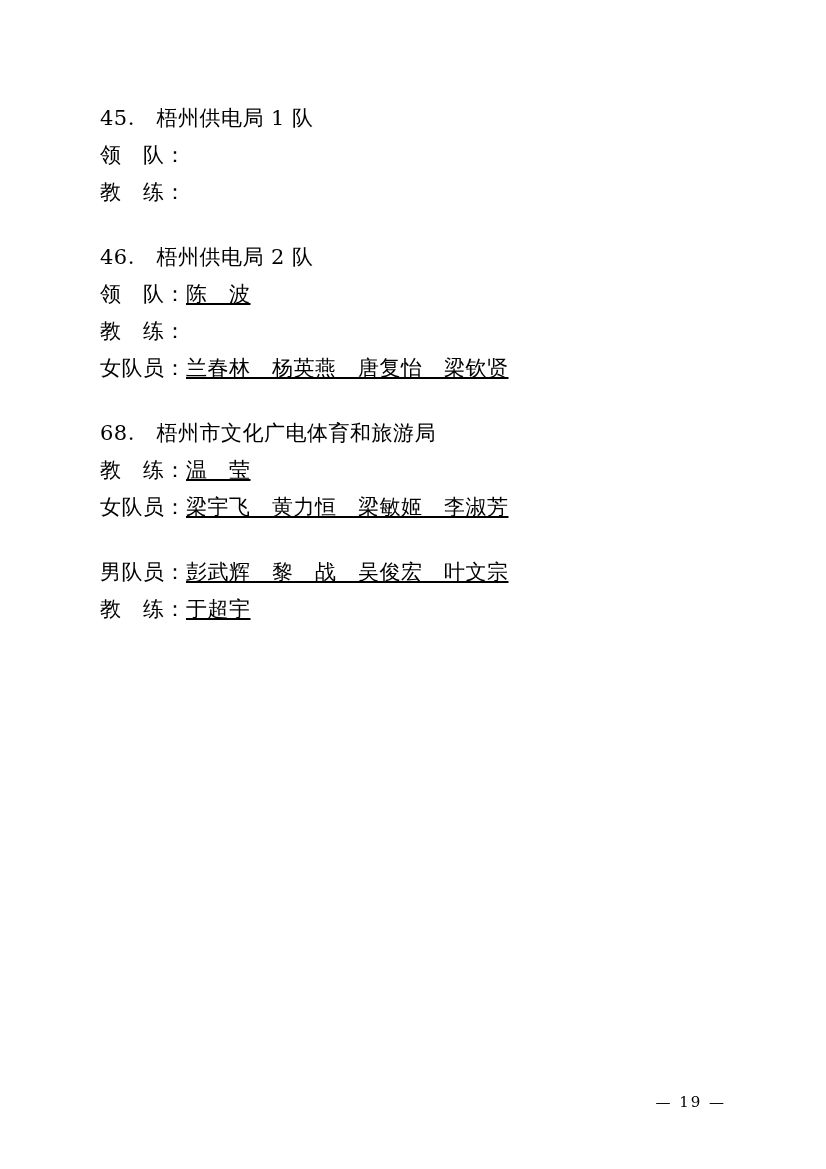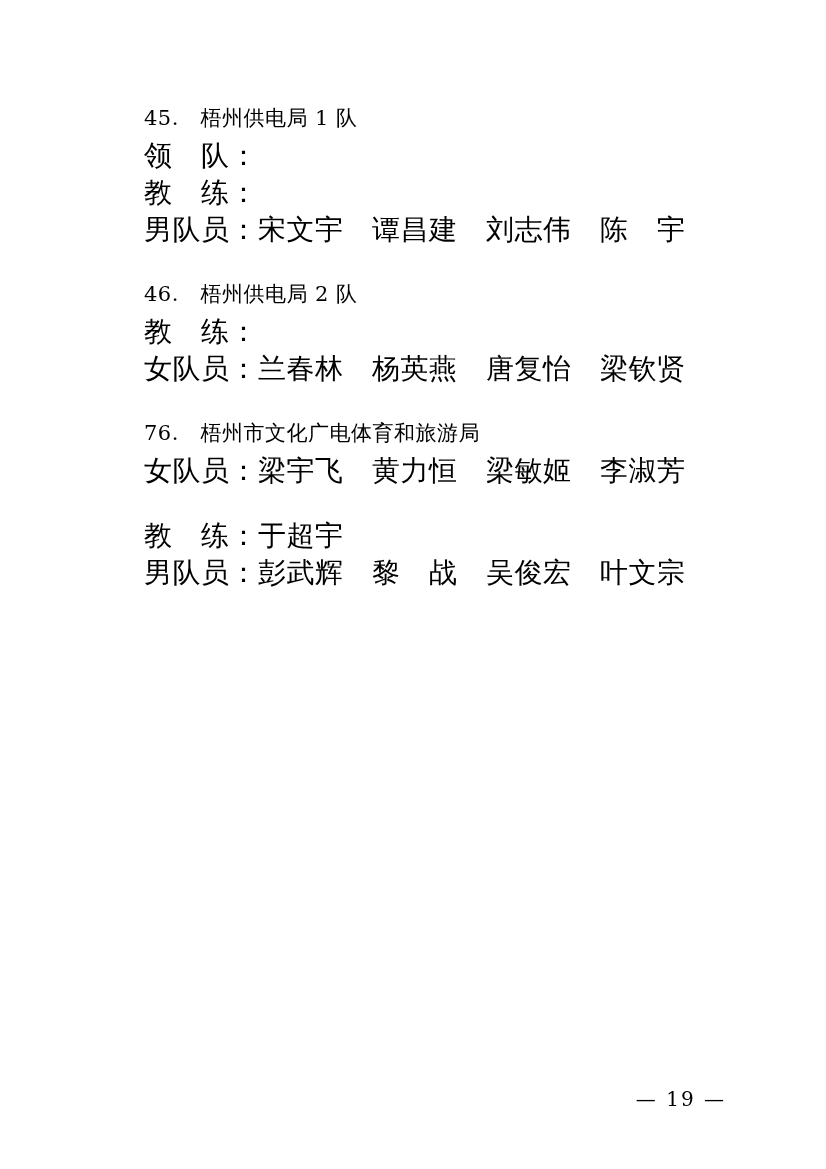--- a/index.html
+++ b/index.html
@@ -21,71 +21,72 @@
     width: 826px;
     height: 1169px;
     box-sizing: border-box;
     padding: 96px 100px 60px 100px;
   }
   .doc-body {
     margin-top: 4px;
   }
   .team-block {
     margin-bottom: 28px;
-    margin-left: 44px;
   }
   .line {
-    font-size: 28px;
+    font-size: 21px;
     line-height: 37px;
     letter-spacing: 0.5px;
     white-space: pre;
+    text-decoration: underline;
   }
   .team-title {
     font-size: 21px;
     line-height: 37px;
     letter-spacing: 0.5px;
     white-space: pre;
   }
   .indent {
     display: inline-block;
   }
   .page-footer {
     position: absolute;
     right: 100px;
     bottom: 58px;
-    font-size: 20px;
+    font-size: 15px;
     letter-spacing: 2px;
     white-space: pre;
   }
 </style>
 </head>
 <body>
 
 <div class="page">
   <div class="doc-body">
 
     <div class="team-block">
       <div class="team-title"><span>45.</span>　<span>梧州供电局 1 队</span></div>
       <div class="line"><span class="indent">领　队：</span><span></span></div>
       <div class="line"><span class="indent">教　练：</span><span></span></div>
-      <div class="line"><span class="indent">男队员：</span><span>宋文宇　谭昌建　刘志伟　陈　宇</span></div>
     </div>
 
     <div class="team-block">
       <div class="team-title"><span>46.</span>　<span>梧州供电局 2 队</span></div>
+      <div class="line"><span class="indent">领　队：</span><span>陈　波</span></div>
       <div class="line"><span class="indent">教　练：</span><span></span></div>
       <div class="line"><span class="indent">女队员：</span><span>兰春林　杨英燕　唐复怡　梁钦贤</span></div>
     </div>
 
     <div class="team-block">
-      <div class="team-title"><span>76.</span>　<span>梧州市文化广电体育和旅游局</span></div>
+      <div class="team-title"><span>68.</span>　<span>梧州市文化广电体育和旅游局</span></div>
+      <div class="line"><span class="indent">教　练：</span><span>温　莹</span></div>
       <div class="line"><span class="indent">女队员：</span><span>梁宇飞　黄力恒　梁敏姬　李淑芳</span></div>
     </div>
 
     <div class="team-block">
+      <div class="line"><span class="indent">男队员：</span><span>彭武辉　黎　战　吴俊宏　叶文宗</span></div>
       <div class="line"><span class="indent">教　练：</span><span>于超宇</span></div>
-      <div class="line"><span class="indent">男队员：</span><span>彭武辉　黎　战　吴俊宏　叶文宗</span></div>
     </div>
 
   </div>
 
   <div class="page-footer">— 19 —</div>
 </div>
 
 </body></html>

